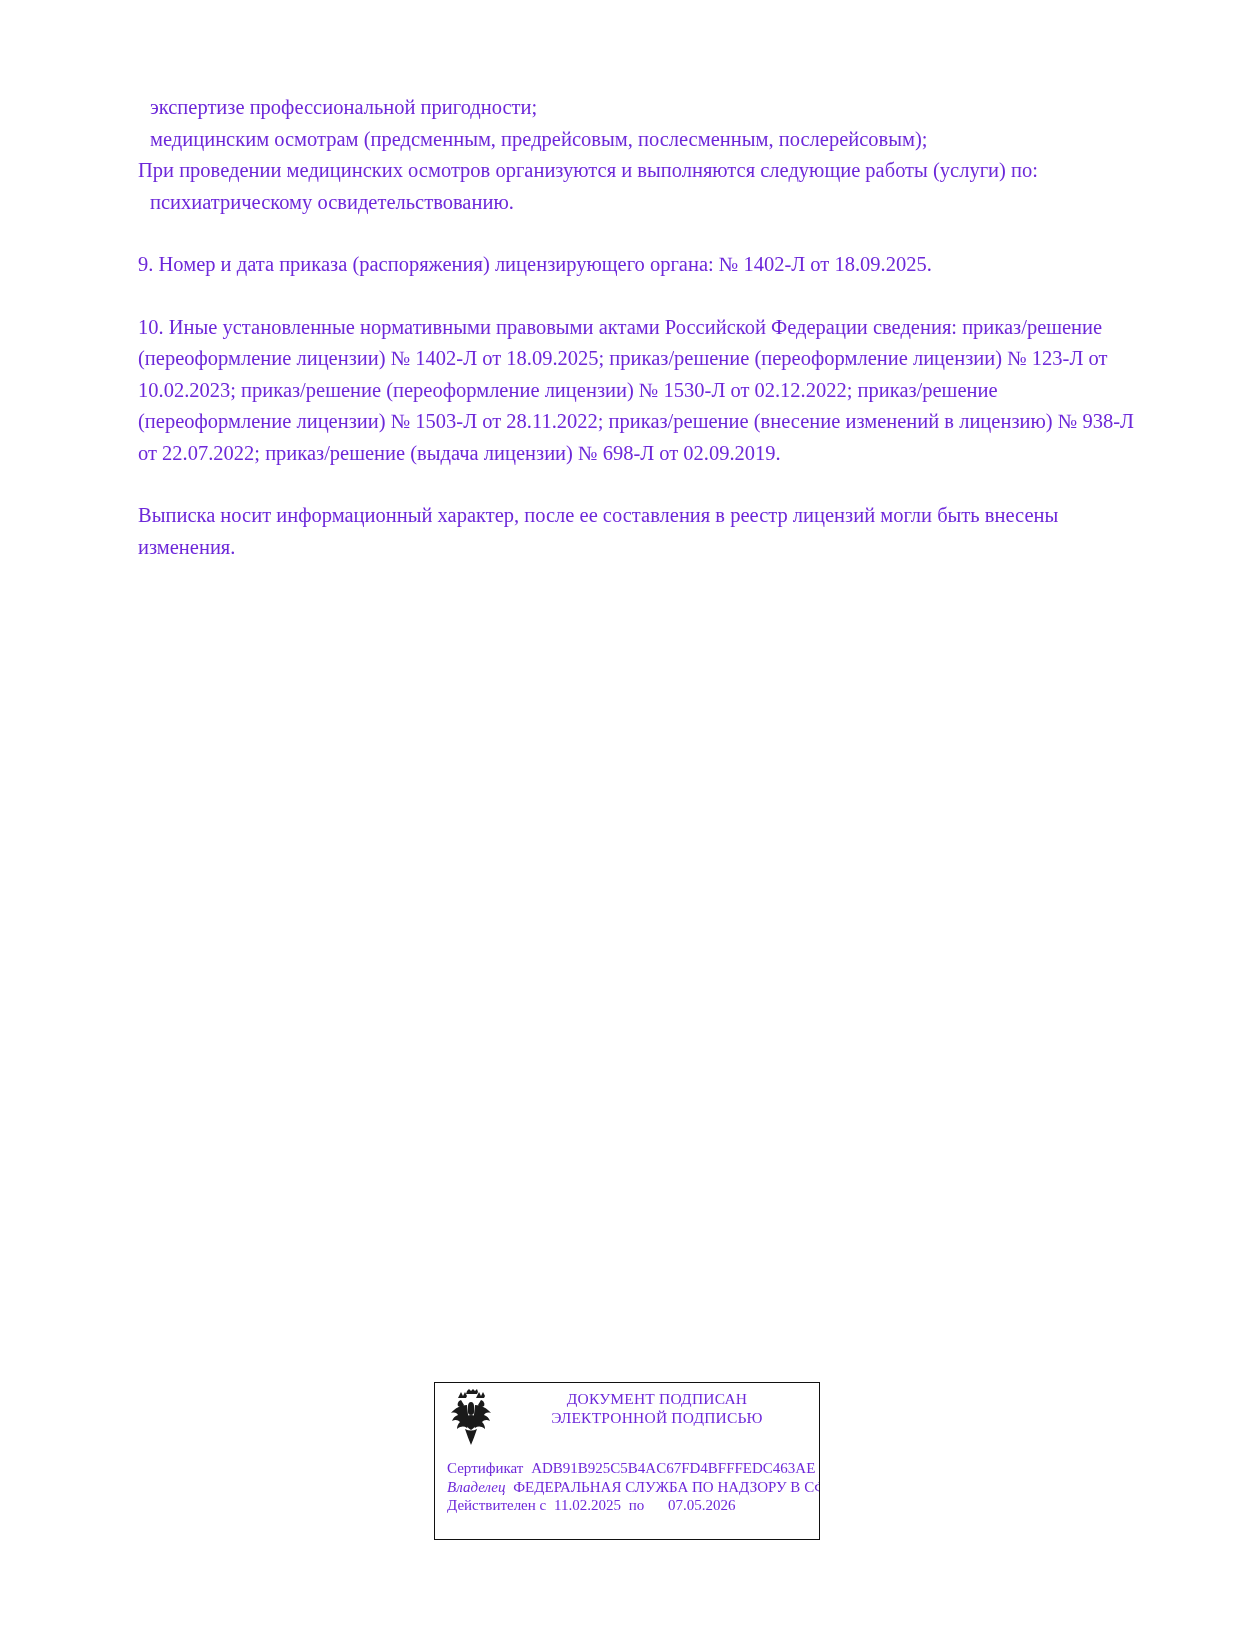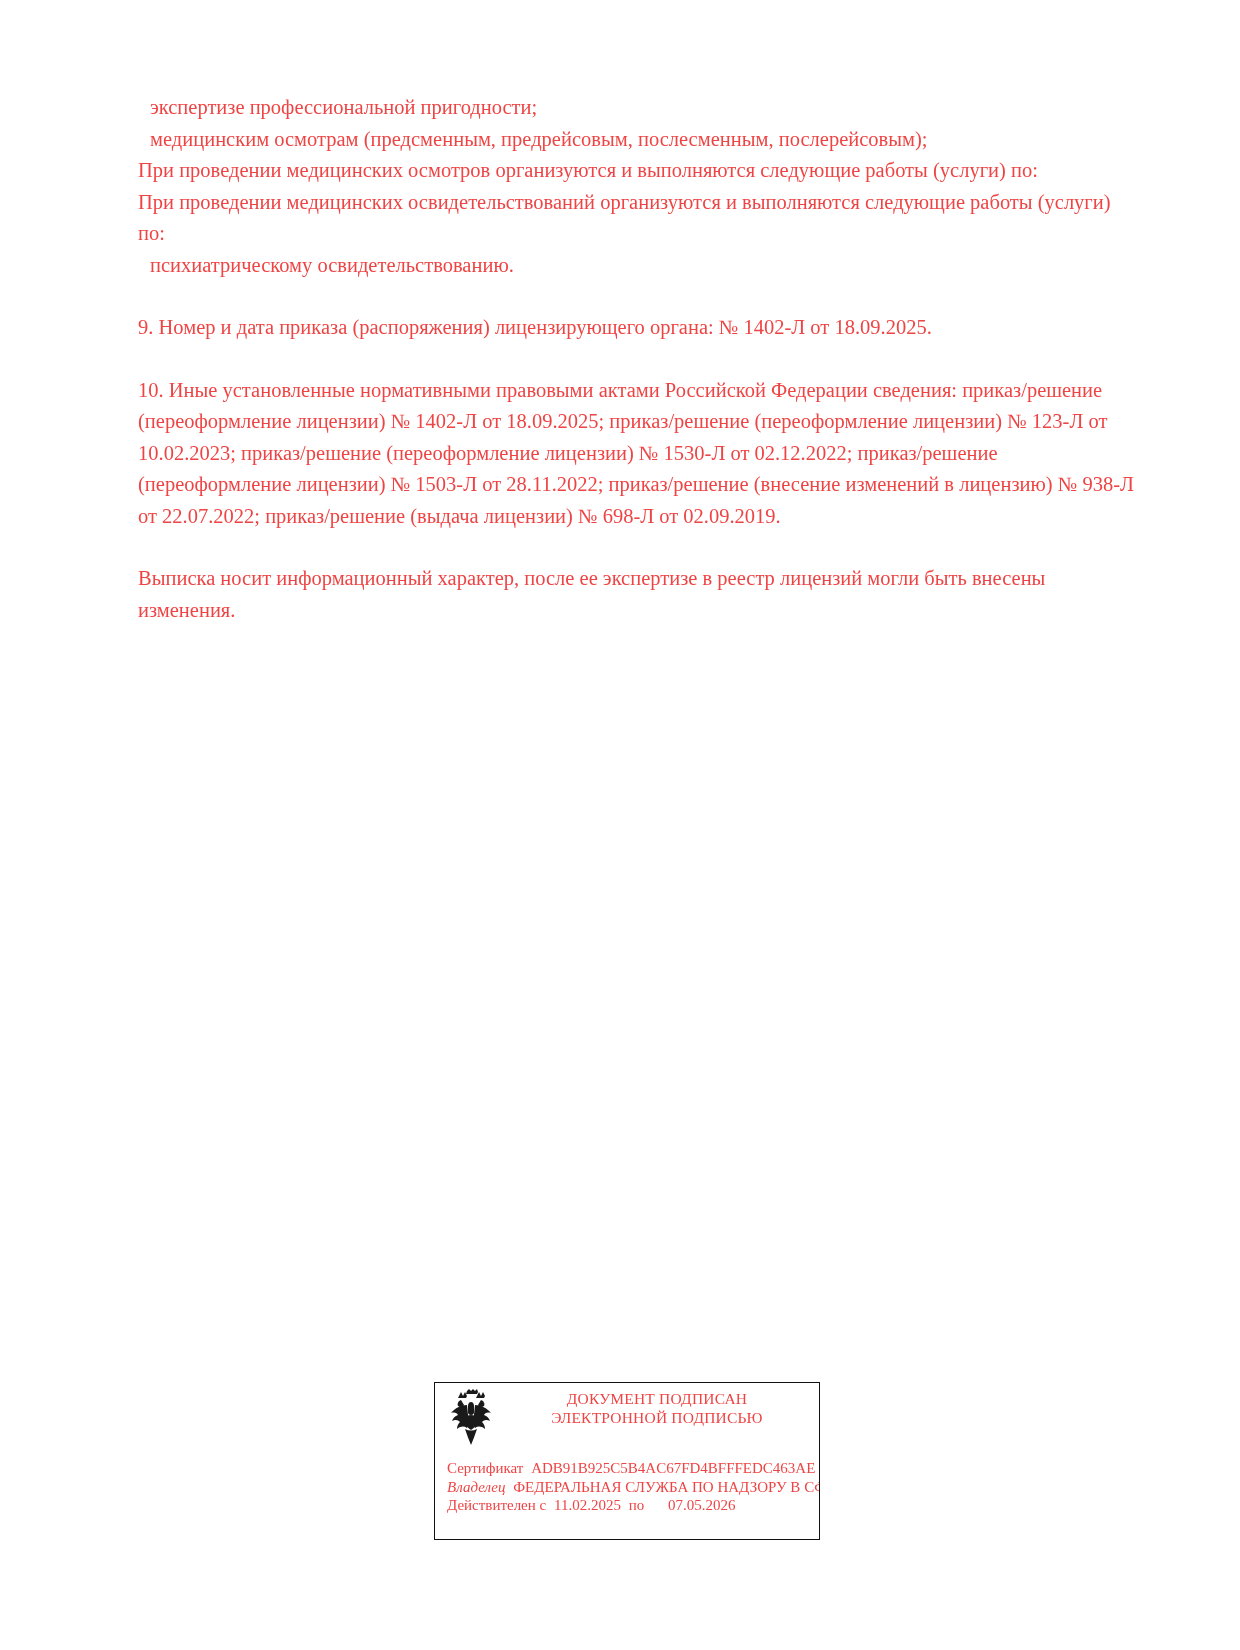--- a/index.html
+++ b/index.html
@@ -6,21 +6,21 @@
     margin: 0;
     padding: 0;
     background: #ffffff;
   }
   .page {
     position: relative;
     width: 1240px;
     height: 1650px;
     background: #ffffff;
     font-family: "Liberation Serif", "DejaVu Serif", serif;
-    color: #ef4444;
+    color: #6d28d9;
     overflow: hidden;
   }
   .body-text {
     position: absolute;
     left: 138px;
     top: 92px;
     width: 1000px;
     font-size: 20.5px;
     line-height: 31.5px;
     text-align: left;
@@ -94,35 +94,34 @@
 <div class="page">
 
   <div class="body-text">
 
     <p class="p indent">экспертизе профессиональной пригодности;</p>
 
     <p class="p indent">медицинским осмотрам (предсменным, предрейсовым, послесменным, послерейсовым);</p>
 
     <p class="p">При проведении медицинских осмотров организуются и выполняются следующие работы (услуги) по:</p>
 
-    <p class="p">При проведении медицинских освидетельствований организуются и выполняются следующие работы (услуги) по:</p>
 
     <p class="p indent">психиатрическому освидетельствованию.</p>
 
     <div class="gap-small"></div>
 
     <p class="p">9. Номер и дата приказа (распоряжения) лицензирующего органа: № 1402-Л от 18.09.2025.</p>
 
     <div class="gap-small"></div>
 
     <p class="p">10. Иные установленные нормативными правовыми актами Российской Федерации сведения: приказ/решение (переоформление лицензии) № 1402-Л от 18.09.2025; приказ/решение (переоформление лицензии) № 123-Л от 10.02.2023; приказ/решение (переоформление лицензии) № 1530-Л от 02.12.2022; приказ/решение (переоформление лицензии) № 1503-Л от 28.11.2022; приказ/решение (внесение изменений в лицензию) № 938-Л от 22.07.2022; приказ/решение (выдача лицензии) № 698-Л от 02.09.2019.</p>
 
     <div class="gap-small"></div>
 
-    <p class="p">Выписка носит информационный характер, после ее экспертизе в реестр лицензий могли быть внесены изменения.</p>
+    <p class="p">Выписка носит информационный характер, после ее составления в реестр лицензий могли быть внесены изменения.</p>
 
   </div>
 
   <div class="stamp">
     <div class="stamp-top">
       <span class="emblem">
         <svg width="52" height="60" viewBox="0 0 52 60" xmlns="http://www.w3.org/2000/svg">
           <g fill="#1a1a1a">
 
             <path d="M14 7 l2-4 2 4 2-4 2 4 -1 2 h-8z"></path>

